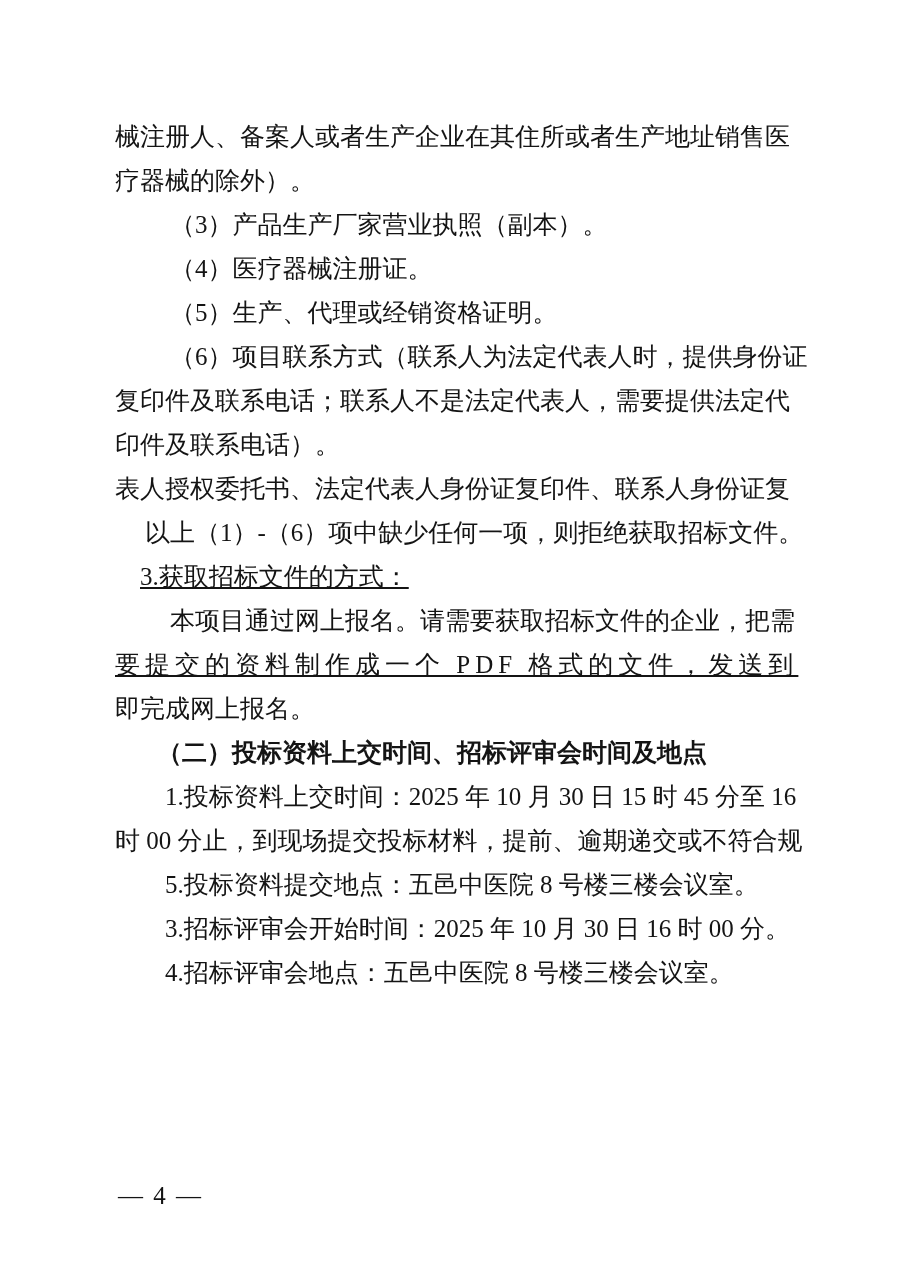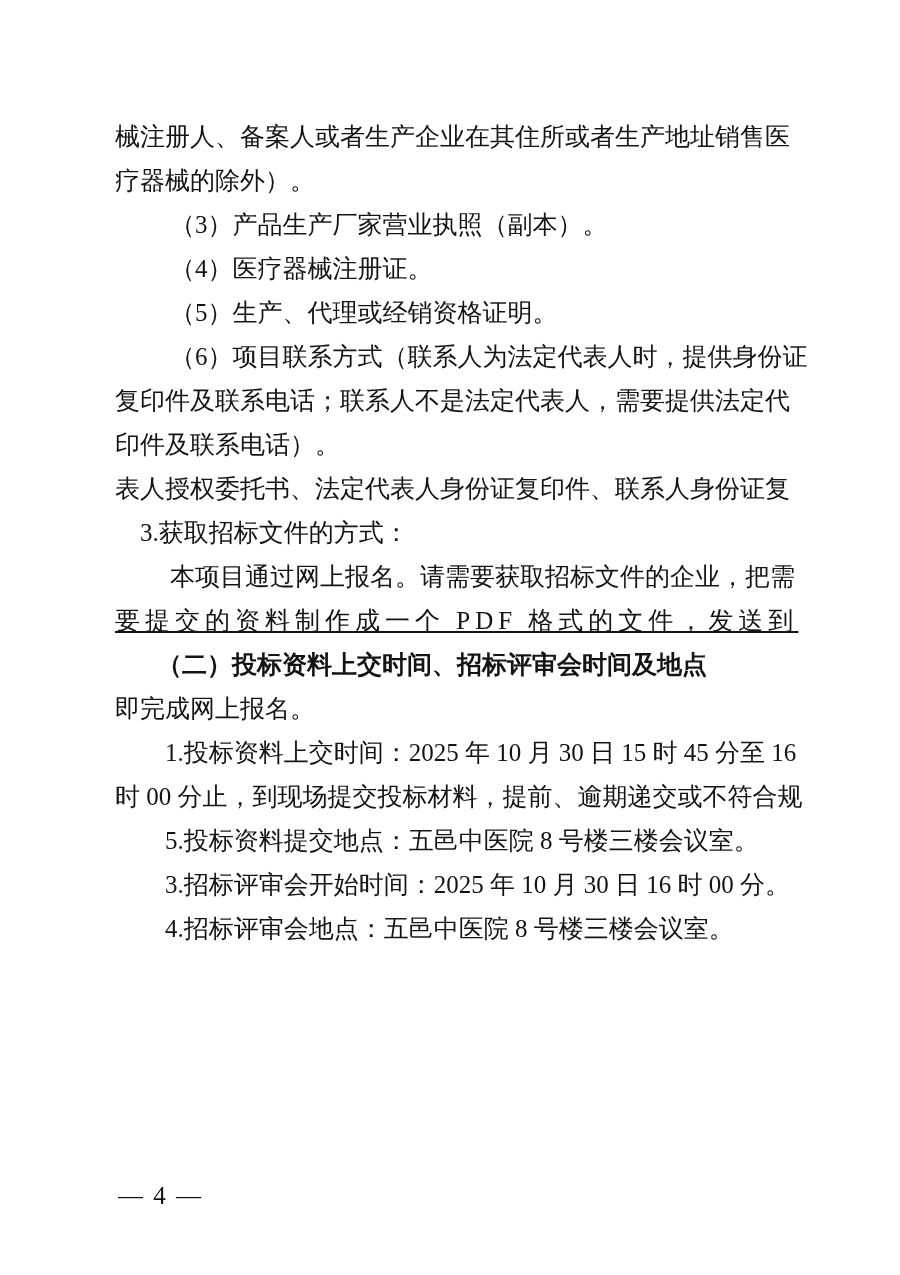--- a/index.html
+++ b/index.html
@@ -28,21 +28,21 @@
     line-height: 44px;
     font-size: 25px;
     white-space: nowrap;
     overflow: visible;
   }
   
   .i55 { padding-left: 55px; }
   .i50 { padding-left: 50px; }
   .i42 { padding-left: 42px; }
   .i30 { padding-left: 30px; }
-  .i25 { padding-left: 25px; }
+  .i25 { padding-left: 25px; text-decoration: underline; }
   
   .ls5 { letter-spacing: 5px; text-decoration: underline; }
   .bold { font-weight: 700; }
   .footer {
     position: absolute;
     left: 118px;
     top: 1174px;
     height: 44px;
     line-height: 44px;
     font-size: 25px;
@@ -56,25 +56,26 @@
   <div class="content">
     <div class="line">械注册人、备案人或者生产企业在其住所或者生产地址销售医</div>
     <div class="line">疗器械的除外）。</div>
     <div class="line i55">（3）产品生产厂家营业执照（副本）。</div>
     <div class="line i55">（4）医疗器械注册证。</div>
     <div class="line i55">（5）生产、代理或经销资格证明。</div>
     <div class="line i55">（6）项目联系方式（联系人为法定代表人时，提供身份证</div>
     <div class="line">复印件及联系电话；联系人不是法定代表人，需要提供法定代</div>
     <div class="line">印件及联系电话）。</div>
     <div class="line">表人授权委托书、法定代表人身份证复印件、联系人身份证复</div>
+    <div class="line i30">以上（1）-（6）项中缺少任何一项，则拒绝获取招标文件。</div>
     <div class="line i25">3.获取招标文件的方式：</div>
     <div class="line i55">本项目通过网上报名。请需要获取招标文件的企业，把需</div>
     <div class="line ls5">要提交的资料制作成一个 PDF 格式的文件，发送到</div>
+    <div class="line">即完成网上报名。</div>
     <div class="line i42 bold">（二）投标资料上交时间、招标评审会时间及地点</div>
-    <div class="line">即完成网上报名。</div>
     <div class="line i50">1.投标资料上交时间：2025 年 10 月 30 日 15 时 45 分至 16</div>
     <div class="line">时 00 分止，到现场提交投标材料，提前、逾期递交或不符合规</div>
     <div class="line i50">5.投标资料提交地点：五邑中医院 8 号楼三楼会议室。</div>
     <div class="line i50">3.招标评审会开始时间：2025 年 10 月 30 日 16 时 00 分。</div>
     <div class="line i50">4.招标评审会地点：五邑中医院 8 号楼三楼会议室。</div>
   </div>
   <div class="footer">— 4 —</div>
 </div>
 
 </body></html>

